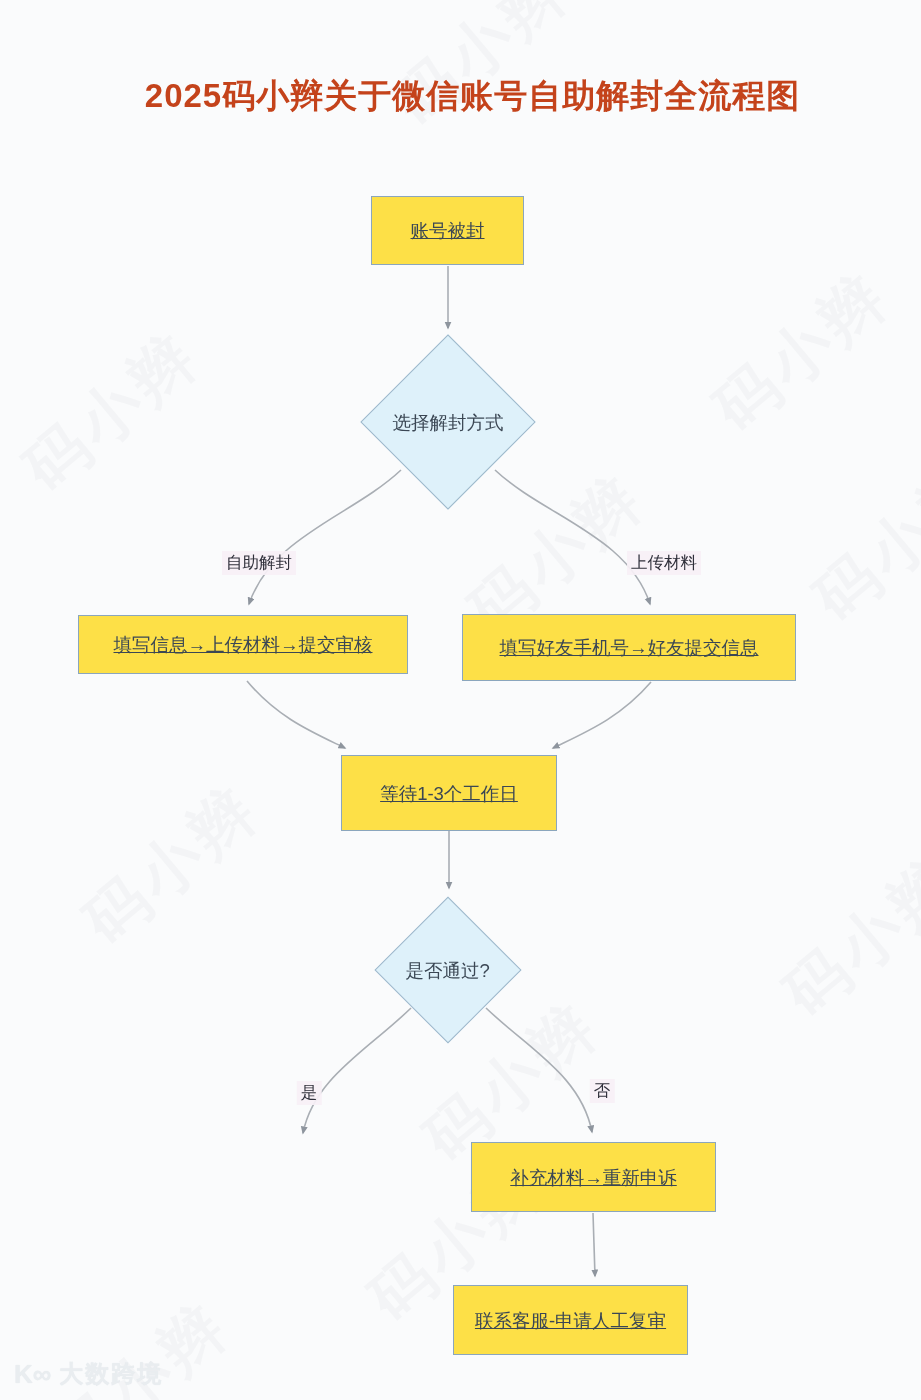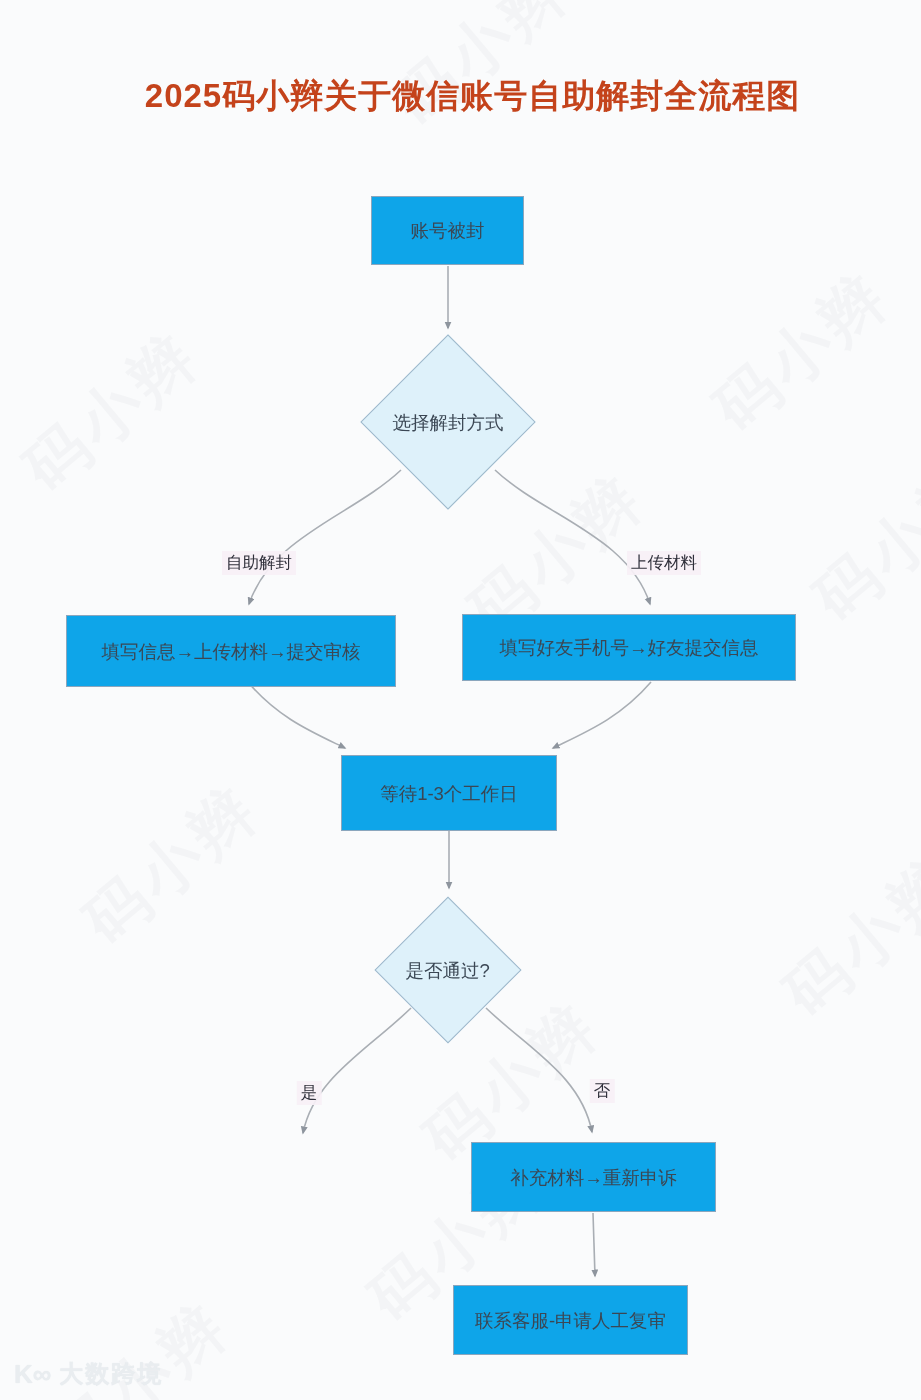--- a/index.html
+++ b/index.html
@@ -60,28 +60,29 @@
     background:rgba(247,240,246,0.92);
     color:#2f2f3a;
     font-size:16.5px;
     padding:1px 4px;
     white-space:nowrap;
     margin-left:12px;
   }
   
   .node-box{
     position:absolute;
-    background:#0ea5e9;
+    background:#fde047;
     border:1.6px solid #8ba6bd;
     color:#3b4754;
     font-size:18.5px;
     display:flex;align-items:center;justify-content:center;
     text-align:center;
     box-sizing:border-box;
     white-space:nowrap;
+    text-decoration:underline;
   }
   .diamond{
     position:absolute;
     background:#def1fa;
     border:1.6px solid #9db7ca;
     transform:rotate(45deg);
     box-sizing:border-box;
     display:flex;align-items:center;justify-content:center;
   }
   .diamond .dlabel{
@@ -138,21 +139,21 @@
   <div class="edge-label" style="left:652px;top:563px;">上传材料</div>
   <div class="edge-label" style="left:297px;top:1093px;">是</div>
   <div class="edge-label" style="left:590px;top:1091px;">否</div>
 
   <div class="node-box" style="left:371px;top:196px;width:153px;height:69px;">账号被封</div>
 
   <div class="diamond" style="left:386px;top:360px;width:124px;height:124px;">
     <div class="dlabel">选择解封方式</div>
   </div>
 
-  <div class="node-box" style="left:66px;top:615px;width:330px;height:72px;text-align:right;">填写信息→上传材料→提交审核</div>
+  <div class="node-box" style="left:78px;top:615px;width:330px;height:59px;text-align:right;">填写信息→上传材料→提交审核</div>
 
   <div class="node-box" style="left:462px;top:614px;width:334px;height:67px;">填写好友手机号→好友提交信息</div>
 
   <div class="node-box" style="left:341px;top:755px;width:216px;height:76px;">等待1-3个工作日</div>
 
   <div class="diamond" style="left:396px;top:918px;width:104px;height:104px;">
     <div class="dlabel">是否通过?</div>
   </div>
 
 

